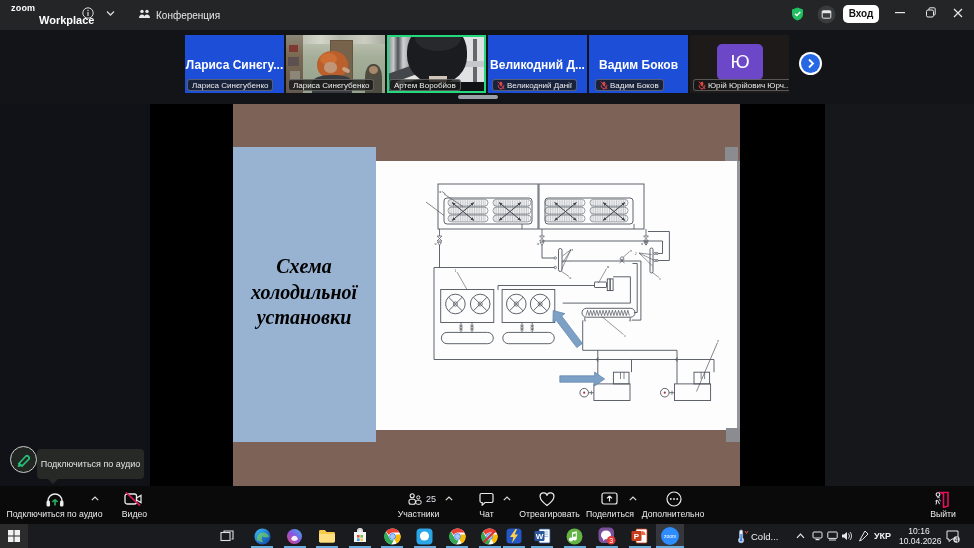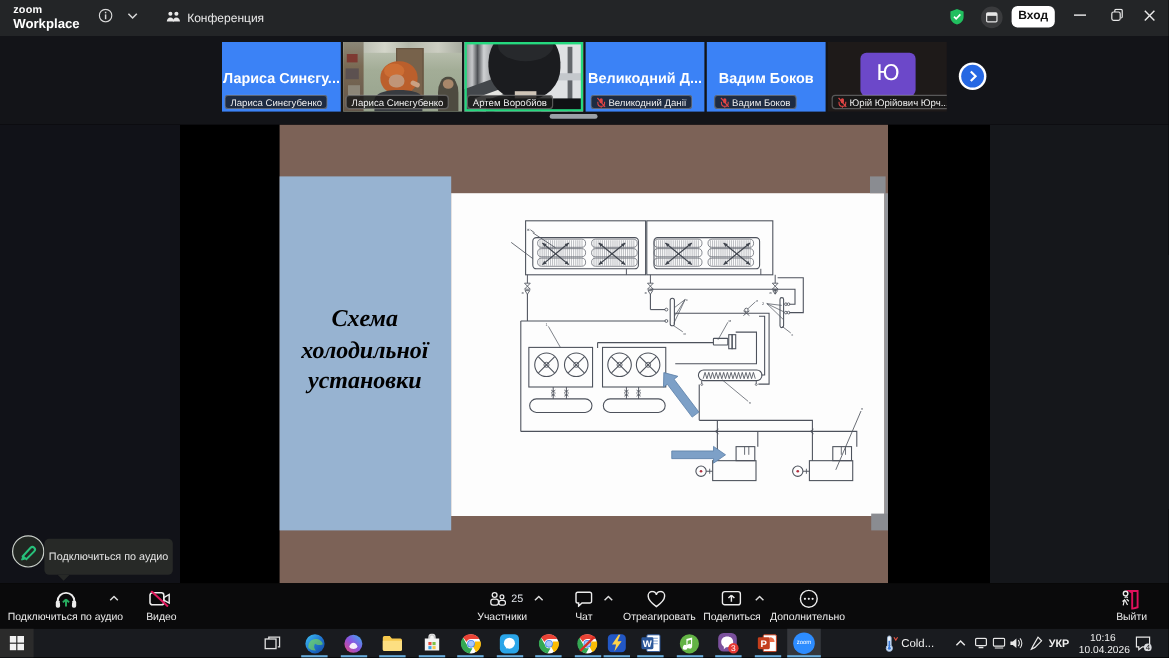--- a/index.html
+++ b/index.html
@@ -2,29 +2,29 @@
 <html><head><meta charset="utf-8">
 <style>
 *{margin:0;padding:0;box-sizing:border-box;font-family:"Liberation Sans",sans-serif;}
 html,body{width:974px;height:548px;overflow:hidden;background:#000;}
 .abs{position:absolute;}
 #page{position:relative;width:974px;height:388px;}
 
 #titlebar{position:absolute;left:0;top:0;width:974px;height:30px;background:#232527;}
 #logo{position:absolute;left:11px;top:4px;color:#fff;line-height:1;}
 #logo .z{font-size:9px;font-weight:bold;letter-spacing:.2px;}
-#logo .w{font-size:11px;font-weight:bold;margin-top:2px;}
+#logo .w{font-size:11px;font-weight:bold;margin-top:2px;margin-left:28px;}
 .tbicon{position:absolute;top:0;height:30px;display:flex;align-items:center;color:#e8e8e8;}
 #tab{position:absolute;left:298px;top:2px;width:157px;height:28px;background:#141617;border-radius:9px 9px 0 0;}
 #tab .sq{position:absolute;left:8px;top:10px;width:8px;height:8px;border-radius:2px;background:#17a08b;}
 #tab .t{position:absolute;left:22px;top:8.5px;color:#f0f0f0;font-size:10px;white-space:nowrap;}
 #vhod{position:absolute;left:843px;top:5px;width:36px;height:18px;background:#fff;border-radius:5px;color:#111;font-size:10px;font-weight:bold;text-align:center;line-height:18px;}
 
 #strip{position:absolute;left:0;top:30px;width:974px;height:74px;background:#131418;}
-.thumb{position:absolute;top:5px;width:99px;height:58px;background:#3b82f6;overflow:hidden;}
+.thumb{position:absolute;top:5px;width:99px;height:58px;background:#1d4ed8;overflow:hidden;}
 .bigname{position:absolute;left:0;right:0;top:23px;text-align:center;color:#fff;font-weight:bold;font-size:12px;white-space:nowrap;overflow:hidden;}
 .pill{position:absolute;bottom:2px;height:12px;background:rgba(24,24,24,.82);border:0.5px solid rgba(255,255,255,.28);border-radius:3px;color:#ececec;font-size:8px;line-height:11px;padding:0 4px;white-space:nowrap;display:flex;align-items:center;gap:2px;text-align:center;}
 
 #main{position:absolute;left:0;top:104px;width:974px;height:382px;background:#000;}
 #main .lpad{position:absolute;left:0;top:0;width:150px;height:382px;background:#111218;}
 #main .rpad{position:absolute;left:825px;top:0;width:149px;height:382px;background:#15171b;}
 #slide{position:absolute;left:233px;top:0px;width:507px;height:382px;background:#7c6257;}
 #bluep{position:absolute;left:0;top:43px;width:142.5px;height:295px;background:#97b3d1;}
 #slidetitle{position:absolute;left:0;top:150px;width:142px;text-align:center;font-family:"Liberation Serif",serif;font-style:italic;font-weight:bold;font-size:20px;line-height:25.5px;color:#000000;}
 #whitep{position:absolute;left:142.5px;top:57px;width:361px;height:269px;background:#fdfdfd;}

